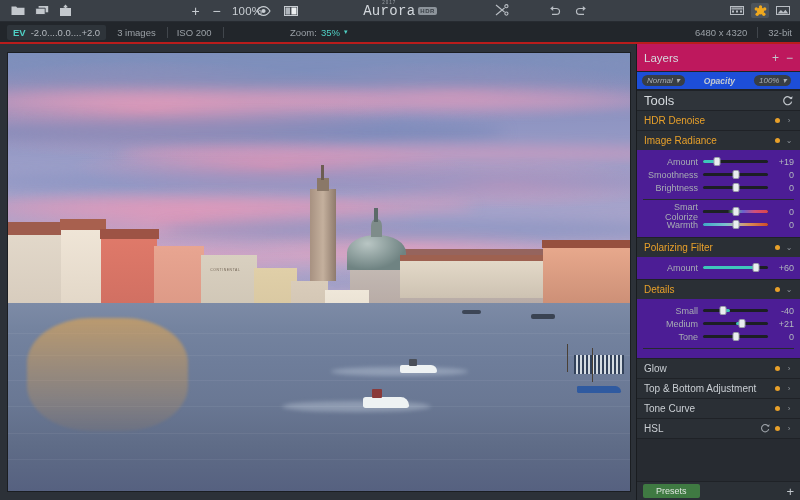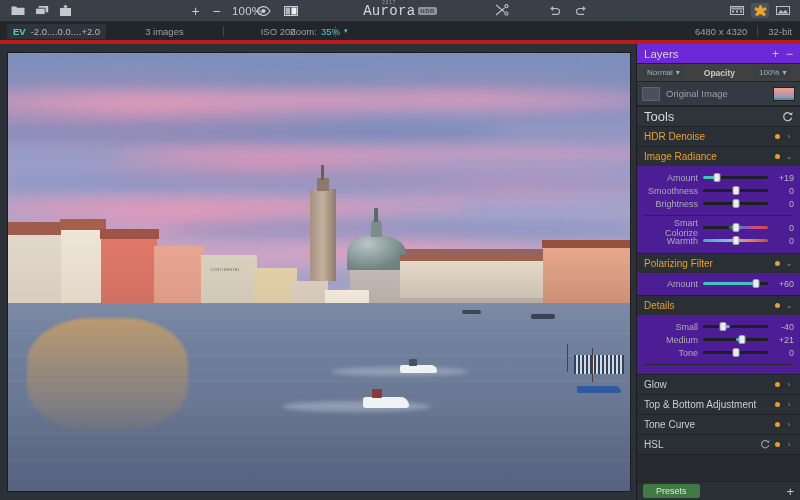--- a/index.html
+++ b/index.html
@@ -28,21 +28,21 @@
   .logo-hdr { background:#8d949b; color:#3a4047; font-size:6px; font-weight:bold; padding:1px 2px;
     border-radius:2px; letter-spacing:.5px; margin-left:1px; align-self:center;}
   .tb-scissor { position:absolute; left:495px; color:#b9bec4; }
   .tb-undo { position:absolute; left:548px; display:flex; gap:14px; color:#b9bec4; }
   .tb-right { position:absolute; right:8px; display:flex; gap:5px; align-items:center; }
   .sqbtn { width:18px; height:15px; border-radius:2px; display:flex; align-items:center; justify-content:center; cursor:pointer; }
   .sqbtn.active { background:#4c535b; }
 
   
   .infobar { height:22px; background:#22262b; display:flex; align-items:center;
-    position:relative; flex:0 0 22px; border-bottom:4px solid #b91c1c;gap:28px; }
+    position:relative; flex:0 0 22px; border-bottom:2px solid #b91c1c; }
   .ev-chip { margin-left:7px; background:#2e343a; border-radius:2px; padding:2px 6px;
     display:flex; align-items:center; gap:5px; }
   .ev-lbl { color:#4fd0c4; font-size:9.5px; font-weight:bold; }
   .ev-val { color:#b4b9bf; font-size:9.5px; }
   .meta { color:#9aa0a6; font-size:9.5px; margin-left:11px; }
   .divider { width:1px; height:11px; background:#41464c; margin-left:11px; }
   .zoom-grp { position:absolute; left:290px; display:flex; align-items:center; gap:4px; }
   .zoom-lbl { color:#9aa0a6; font-size:9.5px; }
   .zoom-val { color:#4fd0c4; font-size:9.5px; }
   .caret { font-size:7px; color:#4fd0c4; }
@@ -74,26 +74,26 @@
     background:linear-gradient(180deg,#7d8ba6 0%, #74839f 14%, #6e7d9a 32%, #6a7894 52%, #5f6c87 76%, #566180 100%);
     overflow:hidden;}
   .wake { position:absolute; background:rgba(230,238,248,.30); border-radius:50%; filter:blur(2px); }
   .boat { position:absolute; background:#eef2f3; border-radius:3px 9px 3px 3px; }
   .ripple { position:absolute; left:0; right:0; height:1px; background:rgba(255,255,255,.06); }
   .reflect { position:absolute; filter:blur(1.4px); border-radius:40%; }
 
   
   .panel { width:164px; background:#272b31; display:flex; flex-direction:column;
     border-left:1px solid #191c20; flex:0 0 164px; }
-  .ph-row { height:20px; display:flex; align-items:center; padding:0 7px;
-    background:#6d28d9; border-bottom:1px solid #1f2227;}
+  .ph-row { height:28px; display:flex; align-items:center; padding:0 7px;
+    background:#be185d; border-bottom:1px solid #1f2227;}
   .ph-title { color:#d5dade; font-size:11.5px; flex:1; }
   .ph-ico { color:#c3c8cd; font-size:12px; margin-left:7px; cursor:pointer; line-height:1;}
-  .layeropts { height:18px; background:#404040; display:flex; align-items:center; padding:0 5px; gap:19px;
-    border-bottom:1px solid #1f2227;}
+  .layeropts { height:18px; background:#1d4ed8; display:flex; align-items:center; padding:0 5px; gap:19px;
+    border-bottom:1px solid #1f2227;font-style:italic;}
   .pill { background:#383e45; border-radius:7px; padding:1px 5px; color:#aab0b6; font-size:8px;
     display:flex; align-items:center; gap:3px; cursor:pointer;}
   .opac-lbl { color:#c6cbd0; font-size:8.5px; margin-left:auto; font-weight:bold;}
   .layerrow { height:24px; background:#343a41; display:flex; align-items:center; padding:0 5px; gap:6px;
     border-bottom:1px solid #1f2227;}
   .layerthumb-sq { width:18px; height:14px; background:#4a5159; border:1px solid #5c646d;}
   .layername { color:#9aa0a6; font-size:9.5px; flex:1; }
   .layerprev { width:22px; height:14px; overflow:hidden; border:1px solid #1f2227;
     background:linear-gradient(180deg,#e8a48c 0%,#d98f9f 40%,#8fa0bd 70%,#6b7a95 100%);}
 
@@ -368,25 +368,20 @@
           <span>▾</span>
         </span>
         <span class="pill">
           <svg width="9" height="7" viewBox="0 0 9 7">
               <path d="M0 1h9M0 3.5h9M0 6h9" stroke="#c0c6cc" stroke-width="1.1"></path>
             </svg>
           <span>▾</span>
         </span>
       </div>
 
-      <div class="layerrow">
-        <span class="layerthumb-sq"></span>
-        <span class="layername">Original Image</span>
-        <span class="layerprev"></span>
-      </div>
 
       <div class="tools-row">
         <span class="tools-title">Tools</span>
         <span>
           <svg width="11" height="11" viewBox="0 0 11 11">
               <path d="M9.3 4a4 4 0 10.3 2.6" fill="none" stroke="#c3c8cd" stroke-width="1.2"></path>
               <path d="M10.6 1.3l-.6 2.9-2.6-1z" fill="#c3c8cd"></path>
             </svg>
         </span>
       </div>

